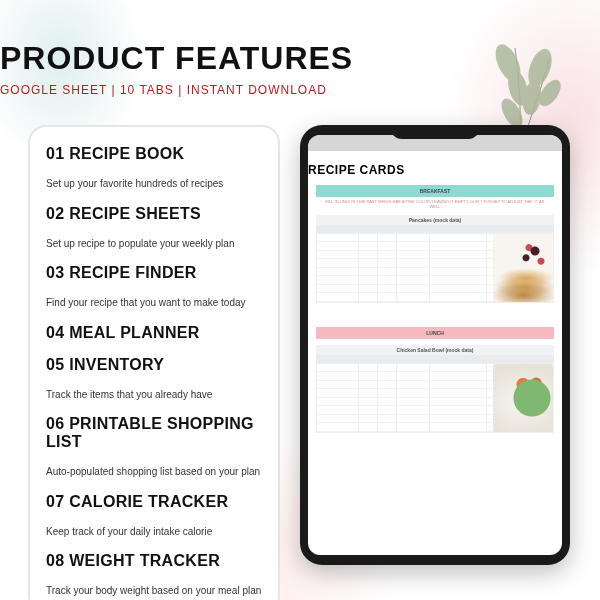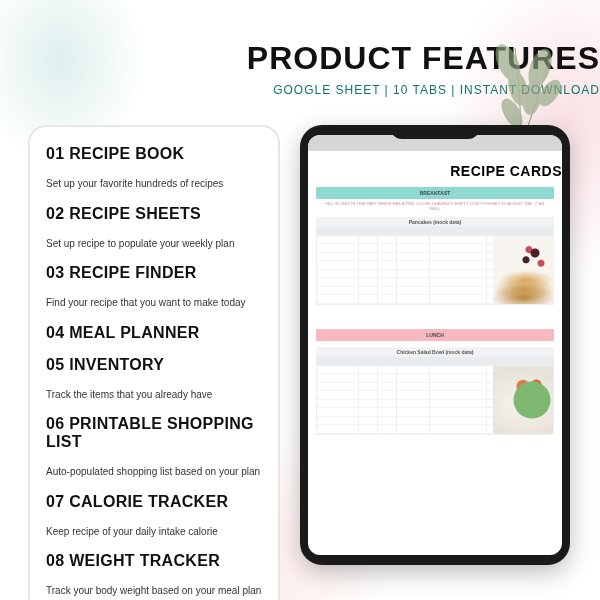--- a/index.html
+++ b/index.html
@@ -9,23 +9,23 @@
     font-family: -apple-system, BlinkMacSystemFont, "Segoe UI", Arial, sans-serif;
     background:
       radial-gradient(ellipse 120px 150px at 10% 10%, rgba(160, 210, 205, 0.35), transparent 70%),
       radial-gradient(ellipse 180px 220px at 95% 20%, rgba(245, 200, 205, 0.55), transparent 70%),
       radial-gradient(ellipse 260px 220px at 35% 95%, rgba(250, 200, 195, 0.45), transparent 70%),
       #ffffff;
     position: relative;
     overflow: hidden;
   }
   .leaves { position: absolute; top: 18px; right: 20px; width: 120px; height: 140px; opacity: 0.75; }
-  .header { text-align: right; padding-top: 40px; }
+  .header { text-align: left; padding-top: 40px; }
   .title { font-size: 32px; font-weight: 800; letter-spacing: 1px; color: #111; }
-  .subtitle { font-size: 12px; font-weight: 500; letter-spacing: 1px; margin-top: 6px; color: #0f766e; }
+  .subtitle { font-size: 12px; font-weight: 500; letter-spacing: 1px; margin-top: 6px; color: #b91c1c; }
   .content { display: flex; gap: 20px; padding: 28px 28px 0 28px; }
   .card {
     background: #fff;
     border: 2px solid #e6e6e6;
     border-radius: 18px;
     width: 252px;
     padding: 18px 16px 14px 16px;
   }
   .feat { margin-bottom: 14px; }
   .feat:last-child { margin-bottom: 0; }
@@ -43,21 +43,21 @@
   .notch {
     position: absolute; top: 0; left: 50%; transform: translateX(-50%);
     width: 90px; height: 14px; background: #1a1a1a;
     border-radius: 0 0 12px 12px; z-index: 5;
   }
   .screen {
     background: #fff; width: 100%; height: 100%; border-radius: 12px;
     overflow: hidden; position: relative;
   }
   .sheet-gray { background: #d6d6d6; height: 16px; }
-  .sheet-title { text-align: right; font-size: 14px; font-weight: 800; letter-spacing: 0.5px; padding: 12px 0 8px; }
+  .sheet-title { text-align: left; font-size: 12px; font-weight: 800; letter-spacing: 0.5px; padding: 12px 0 8px; }
   .section-bar { height: 12px; margin: 0 8px; border-radius: 1px; display: flex; align-items: center; justify-content: center; }
   .section-bar.teal { background: #8fd9d3; }
   .section-bar.pink { background: #f6b9bf; }
   .section-label { font-size: 5px; font-weight: 700; color: #444; }
   .tiny-note { font-size: 4px; text-align: center; color: #d08a8a; padding: 3px 12px; line-height: 1.2; }
   .recipe-block { margin: 2px 8px 0 8px; position: relative; }
   .recipe-head { height: 8px; background: #e9ecee; }
   .recipe-body { height: 70px; background: #fff; border: 0.5px solid #eee; position: relative; }
   .grid-cols { position: absolute; inset: 0; display: flex; }
   .gc { border-right: 0.5px solid #eee; }
@@ -135,21 +135,21 @@
     <div class="feat">
       <div class="feat-title">05 INVENTORY</div>
       <div class="feat-desc">Track the items that you already have</div>
     </div>
     <div class="feat">
       <div class="feat-title">06 PRINTABLE SHOPPING LIST</div>
       <div class="feat-desc">Auto-populated shopping list based on your plan</div>
     </div>
     <div class="feat">
       <div class="feat-title">07 CALORIE TRACKER</div>
-      <div class="feat-desc">Keep recipe of your daily intake calorie</div>
+      <div class="feat-desc">Keep track of your daily intake calorie</div>
     </div>
     <div class="feat">
       <div class="feat-title">08 WEIGHT TRACKER</div>
       <div class="feat-desc">Track your body weight based on your meal plan</div>
     </div>
   </div>
 
   <div class="tablet">
     <div class="notch"></div>
     <div class="screen">

